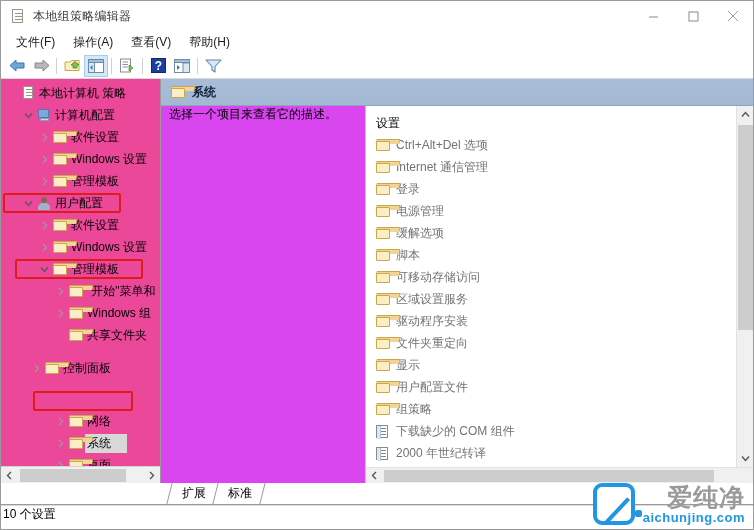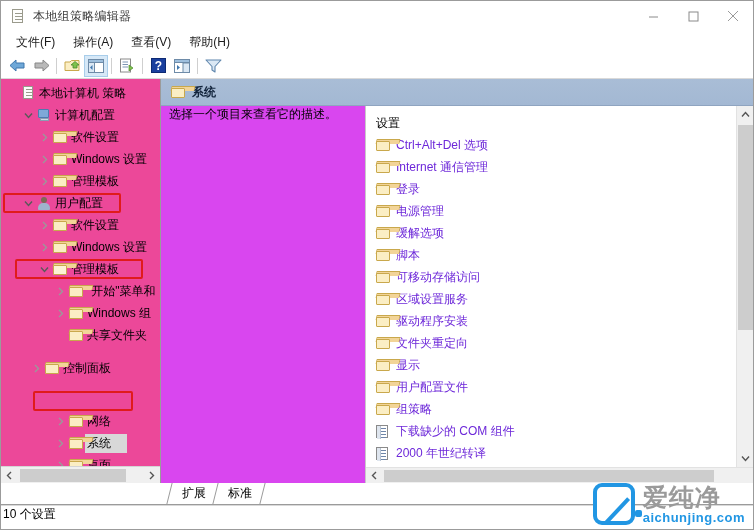--- a/index.html
+++ b/index.html
@@ -232,21 +232,21 @@
     flex: 1 1 auto; min-width: 0;
     background: #ffffff;
     display: flex; flex-direction: column;
     position: relative;
   }
   .list-scrollarea { flex: 1 1 auto; display: flex; min-height: 0; }
   .list-items { flex: 1 1 auto; overflow: hidden; padding: 6px 0 0 10px; min-width: 0; }
   .list-head { font-size: 12px; color: #000; height: 22px; display: flex; align-items: center; }
   .list-row {
     height: 22px; display: flex; align-items: center;
-    font-size: 12px; color: #6d28d9; white-space: nowrap;
+    font-size: 12px; color: #737373; white-space: nowrap;
   }
   .list-row .ic { width: 20px; flex: 0 0 20px; display: flex; align-items: center; }
   .vscroll {
     width: 17px; flex: 0 0 17px; background: #f0f0f0;
     border-left: 1px solid #e2e2e2;
     display: flex; flex-direction: column; position: relative;
   }
   .vs-arrow { height: 17px; display: flex; align-items: center; justify-content: center; color: #555; }
   .vs-track { flex: 1 1 auto; position: relative; }
   .vs-thumb { position: absolute; left: 1px; width: 15px; background: #cdcdcd; }
@@ -301,21 +301,21 @@
   }
   .wm-logo:before {
     content: ""; position: absolute; left: 3px; top: 22px;
     width: 34px; height: 4px; background: #2196e3;
     transform: rotate(-47deg); transform-origin: center;
   }
   .wm-logo:after {
     content: ""; position: absolute; right: -11px; bottom: 4px;
     width: 7px; height: 7px; background: #2196e3; border-radius: 2px;
   }
-  .wm-text { display: flex; flex-direction: column; }
+  .wm-text { display: flex; flex-direction: column; align-items: flex-end; }
   .wm-cn { font-size: 25px; color: #9a9a9a; font-weight: bold; line-height: 26px; letter-spacing: 1px; }
   .wm-en { font-size: 13px; color: #2196e3; font-weight: bold; letter-spacing: .5px; }
 </style>
 </head>
 <body>
 
 <div id="app">
 
   <div class="titlebar">
     <div class="title-icon">

